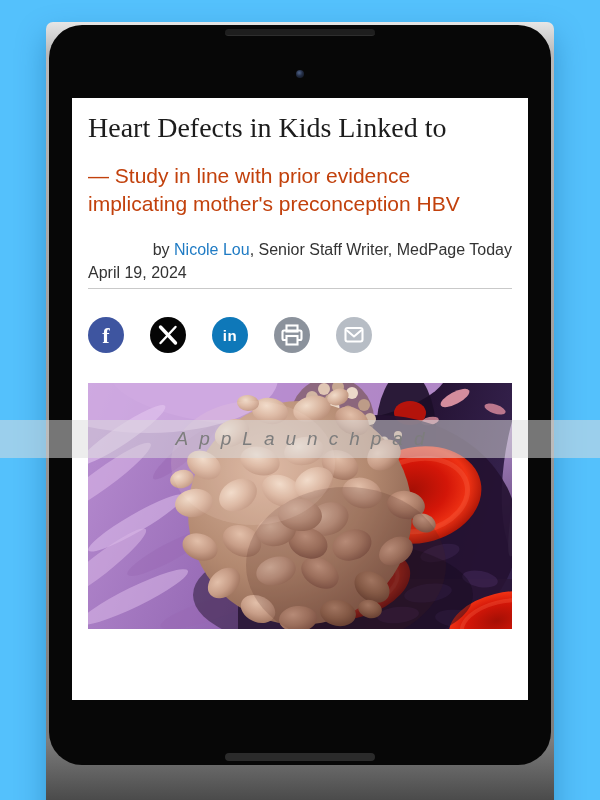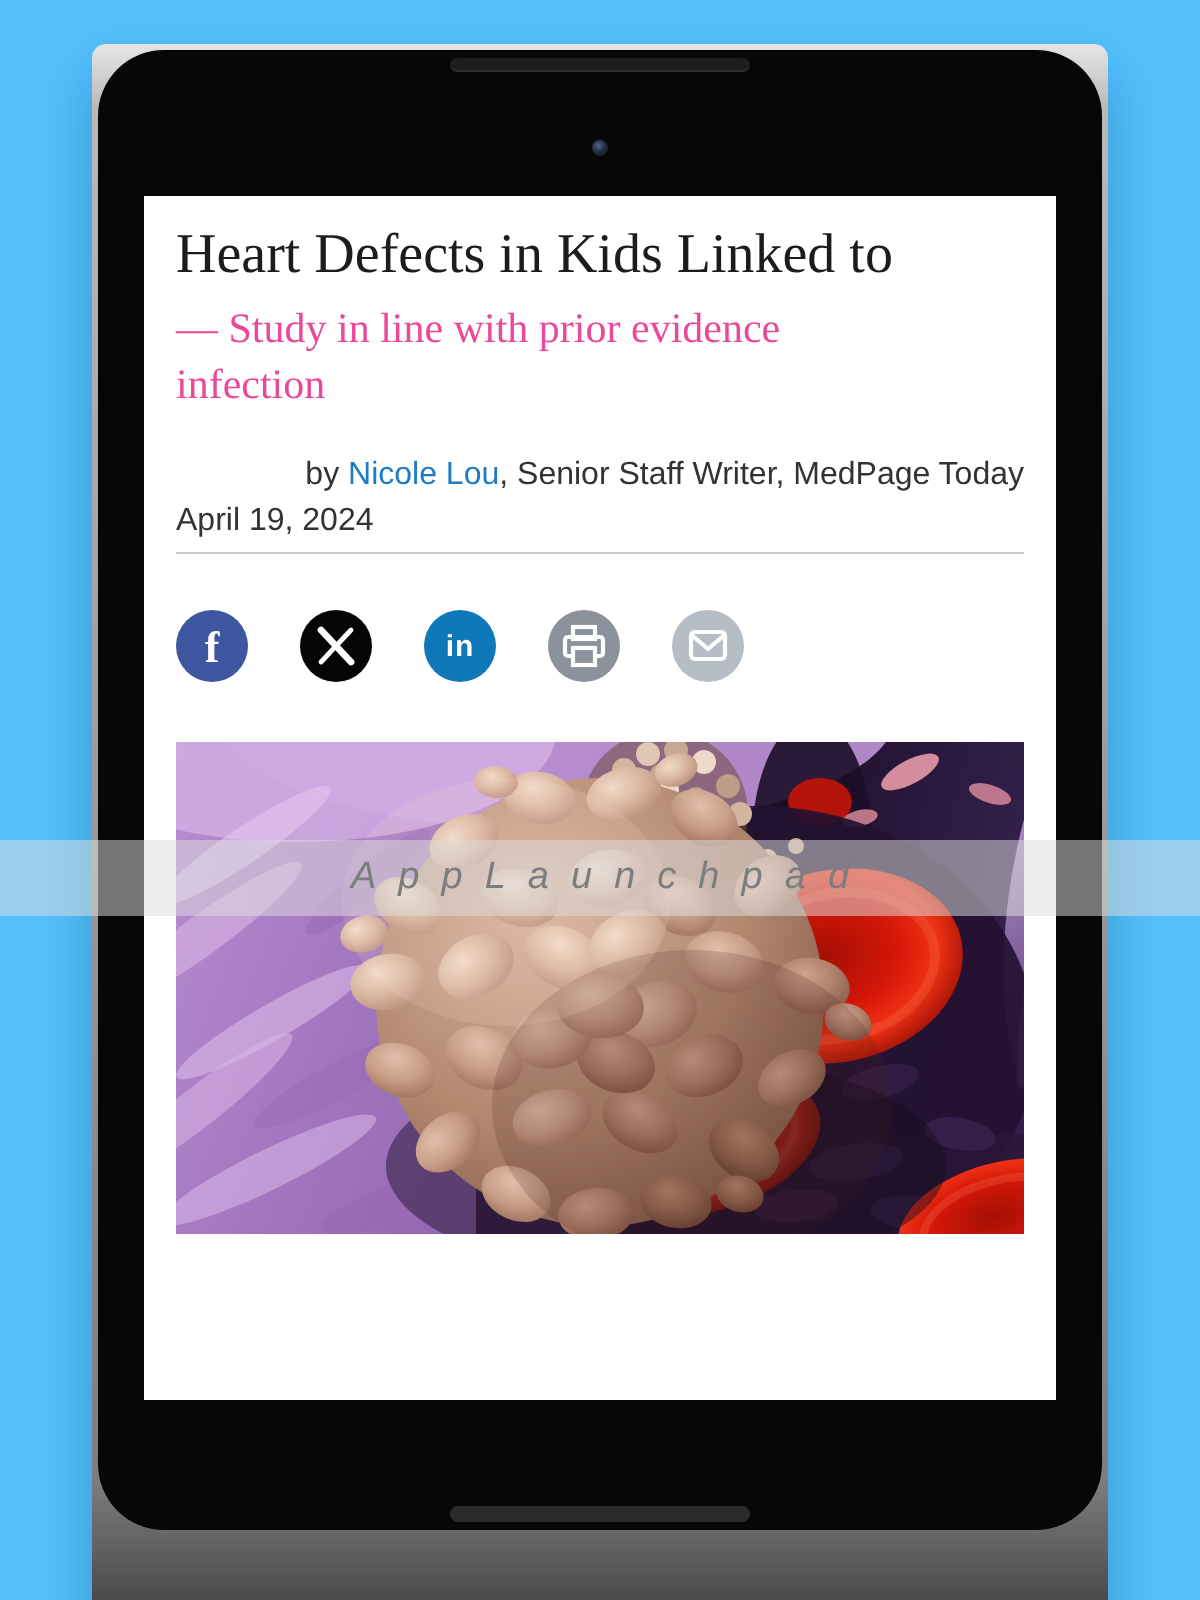--- a/index.html
+++ b/index.html
@@ -40,23 +40,23 @@
     background:#ffffff; overflow:hidden;
   }
   .article { padding:0 16px; }
   .headline {
     margin-top:12px;
     font-family:"Liberation Serif", serif; font-weight:400;
     font-size:28px; line-height:36px; color:#1c1c1c;
   }
   .headline span { display:block; }
   .dek {
-    margin-top:4px;
-    font-family:Liberation Serif, serif; font-weight:400;
-    font-size:21px; line-height:28px; color:#ec4899;
+    margin-top:16px;
+    font-family:Liberation Sans, sans-serif; font-weight:400;
+    font-size:21px; line-height:28px; color:#c2410c;
   }
   .dek span { display:block; }
   .byline { margin-top:20px; font-size:16px; line-height:23px; color:#333333;text-align:right; }
   .author-link { color:#1f7bc4; text-decoration:none; cursor:pointer; }
   .date { font-size:16px; line-height:23px; color:#333333; }
   .divider { border:none; border-top:1px solid #c9c9c9; margin-top:4px; }
 
   .share-row { margin-top:28px; display:flex; gap:26px; align-items:center; }
   .share {
     width:36px; height:36px; border-radius:50%; border:none; cursor:pointer;
@@ -98,21 +98,21 @@
 
       <div class="screen">
         <article class="article">
 
           <h1 class="headline">
               <span>Heart Defects in Kids Linked to</span>
             </h1>
 
           <h2 class="dek">
               <span>— Study in line with prior evidence</span>
-              <span>infection</span>
+              <span>implicating mother's preconception HBV</span>
             </h2>
 
           <div class="byline"><span>by </span><a class="author-link">Nicole Lou</a><span>, Senior Staff Writer, MedPage Today</span></div>
           <div class="date">April 19, 2024</div>
 
           <hr class="divider">
 
           <div class="share-row">
             <button class="share fb">
                 <span class="fb-f">f</span>

